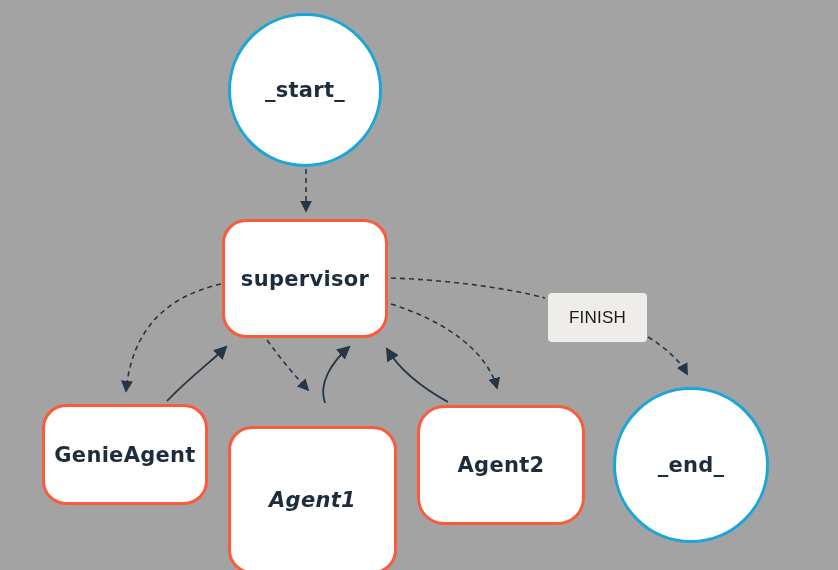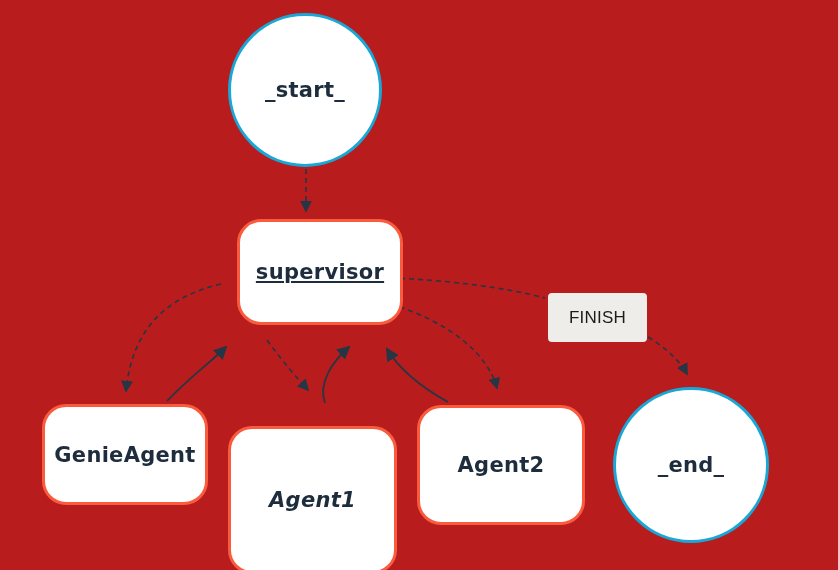--- a/index.html
+++ b/index.html
@@ -1,40 +1,40 @@
 <!DOCTYPE html>
 <html><head>
 <meta charset="utf-8">
 <style>
   html,body{margin:0;padding:0;background:#ffffff;}
   #canvas{
     position:relative;
     width:838px;height:570px;
-    background:#b91c1c;
+    background:#a3a3a3;
     font-family:"DejaVu Sans","Liberation Sans",sans-serif;
     overflow:hidden;
   }
   #edges{position:absolute;left:0;top:0;width:838px;height:570px;}
   .node{
     position:absolute;
     display:flex;align-items:center;justify-content:center;
     background:#ffffff;
     color:#1e2d3d;
     font-weight:bold;
     font-size:21px;
     letter-spacing:.3px;
     box-sizing:border-box;
   }
   .node.circle{border:3px solid #18a7d6;border-radius:50%;}
   .node.rect{border:3px solid #fa5b3d;border-radius:24px;}
   #node-start{left:228px;top:13px;width:154px;height:154px;}
-  #node-supervisor{left:237px;top:219px;width:166px;height:106px;text-decoration:underline;}
+  #node-supervisor{left:222px;top:219px;width:166px;height:119px;}
   #node-genieagent{left:42px;top:404px;width:166px;height:101px;}
   #node-agent1{left:228px;top:426px;width:169px;height:148px;font-style:italic;}
-  #node-agent2{left:417px;top:405px;width:168px;height:120px;}
+  #node-agent2{left:417px;top:405px;width:168px;height:120px;border-radius:27px;}
   #node-end{left:613px;top:387px;width:156px;height:156px;}
   #edge-label-finish{
     position:absolute;left:548px;top:293px;width:99px;height:49px;
     background:#efede9;border-radius:4px;
     display:flex;align-items:center;justify-content:center;
     color:#1c1c1c;font-size:17px;font-weight:normal;
     font-family:"Liberation Sans","DejaVu Sans",sans-serif;
     letter-spacing:.2px;
   }
   .edge{fill:none;stroke:#263645;stroke-width:1.8;}

